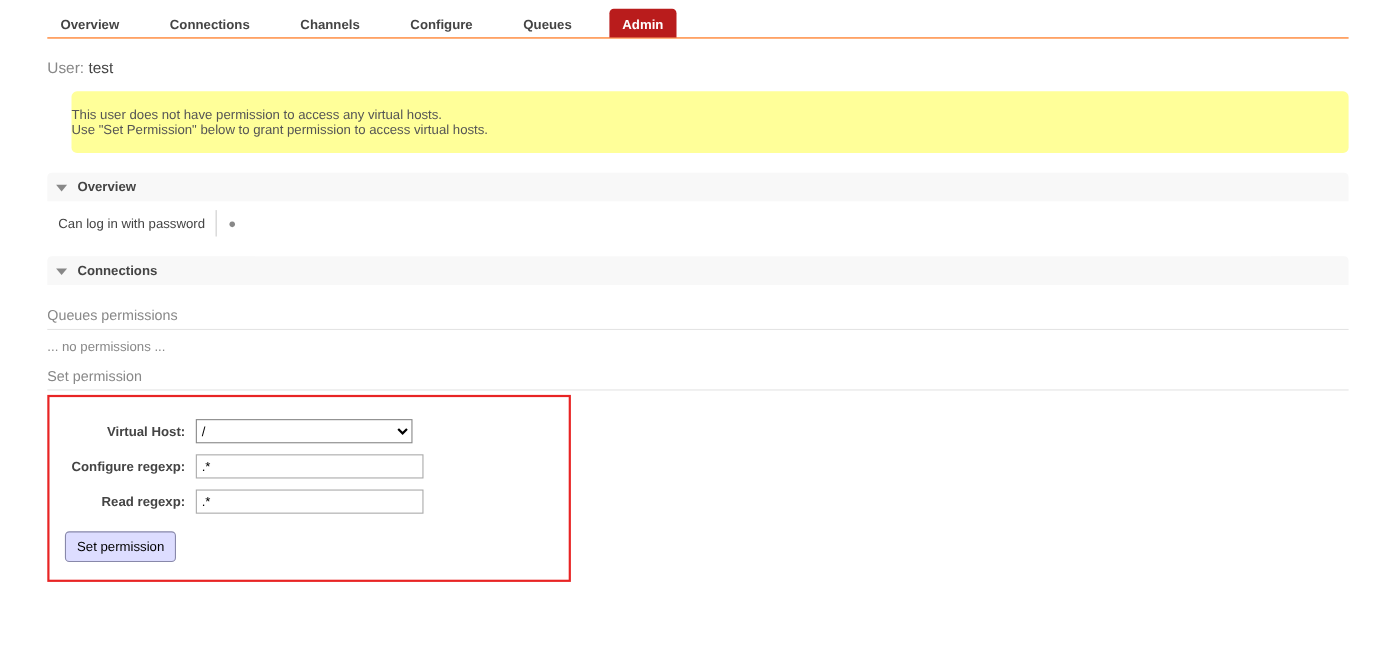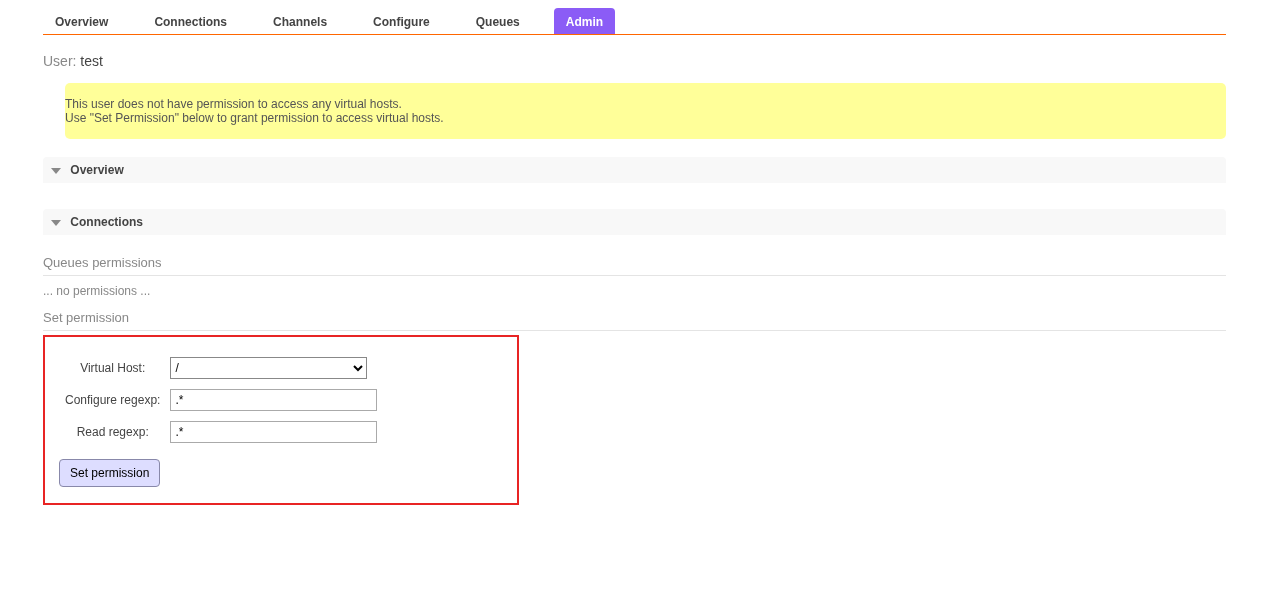--- a/index.html
+++ b/index.html
@@ -24,21 +24,21 @@
   .tabs li {
     padding: 7px 12px 5px;
     font-size: 12px;
     font-weight: bold;
     color: #444;
     margin-right: 22px;
     border-radius: 4px 4px 0 0;
     cursor: pointer;
   }
   .tabs li.active {
-    background: #8b5cf6;
+    background: #b91c1c;
     color: #fff;
   }
   
   h1 {
     font-size: 14px;
     font-weight: normal;
     color: #888;
     margin: 18px 0 14px 0;
   }
   h1 b {
@@ -112,21 +112,22 @@
     padding-bottom: 5px;
   }
   
   .highlight-box {
     border: 2px solid #e82424;
     padding: 14px 14px 16px 14px;
     width: 444px;
     margin-top: 2px;
   }
   table.form th {
-    font-weight: normal;
+    text-align: right;
+    font-weight: bold;
     padding: 6px 4px;
     color: #444;
     white-space: nowrap;
   }
   table.form td {
     padding: 4px 4px;
   }
   select {
     width: 197px;
     height: 22px;
@@ -177,20 +178,24 @@
   <span>Use "Set Permission" below to grant permission to access virtual hosts.</span>
 </div>
 
 <div class="section-header">
   <span class="tri"></span>
   <span>Overview</span>
 </div>
 <div class="section-body">
   <table class="facts">
     <tbody>
+    <tr>
+      <th>Can log in with password</th>
+      <td>●</td>
+    </tr>
   </tbody>
     </table>
 </div>
 
 <div class="section-header">
   <span class="tri"></span>
   <span>Connections</span>
 </div>
 <div class="section-body">
   <h3 class="top">Queues permissions</h3>

